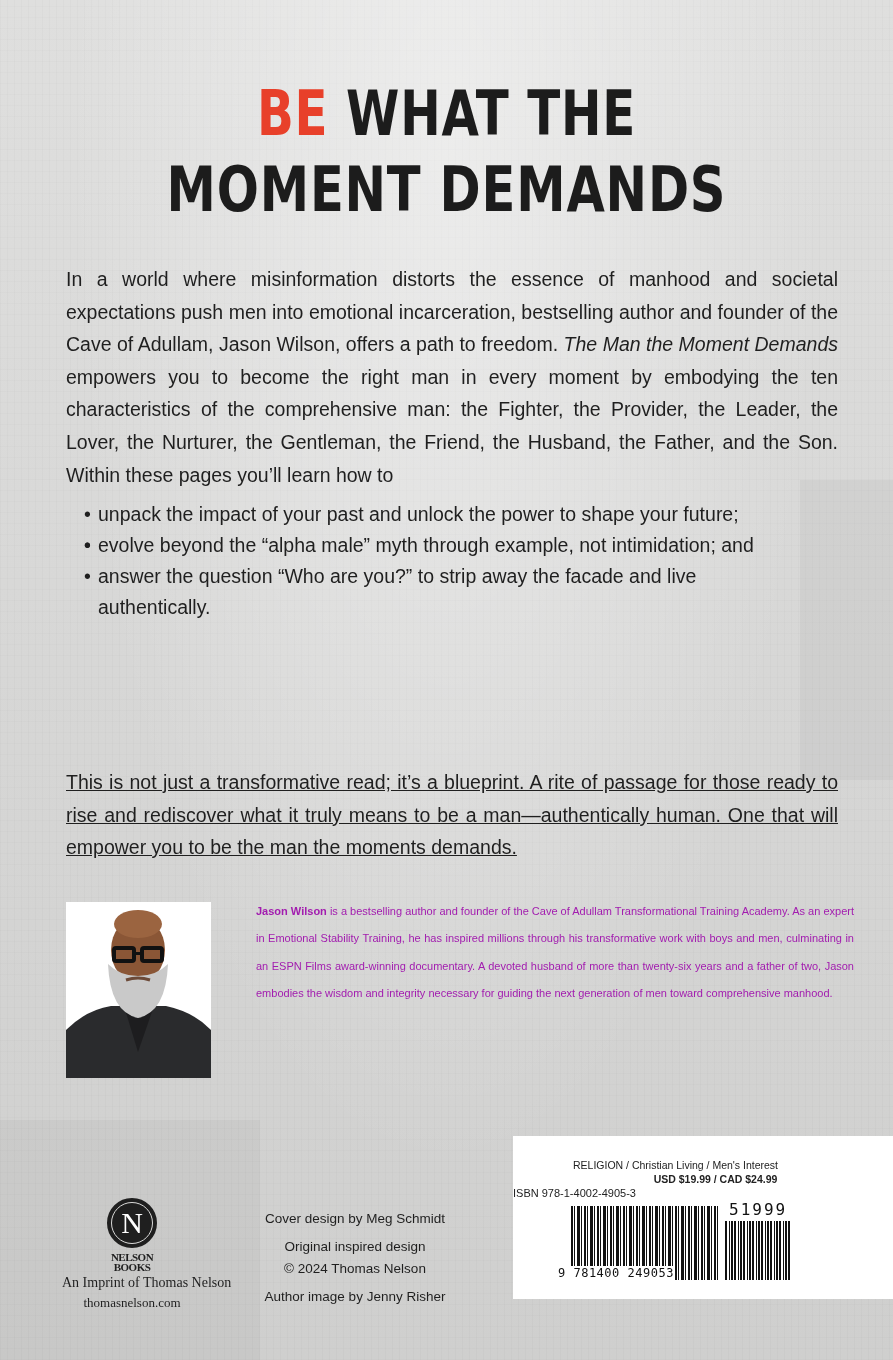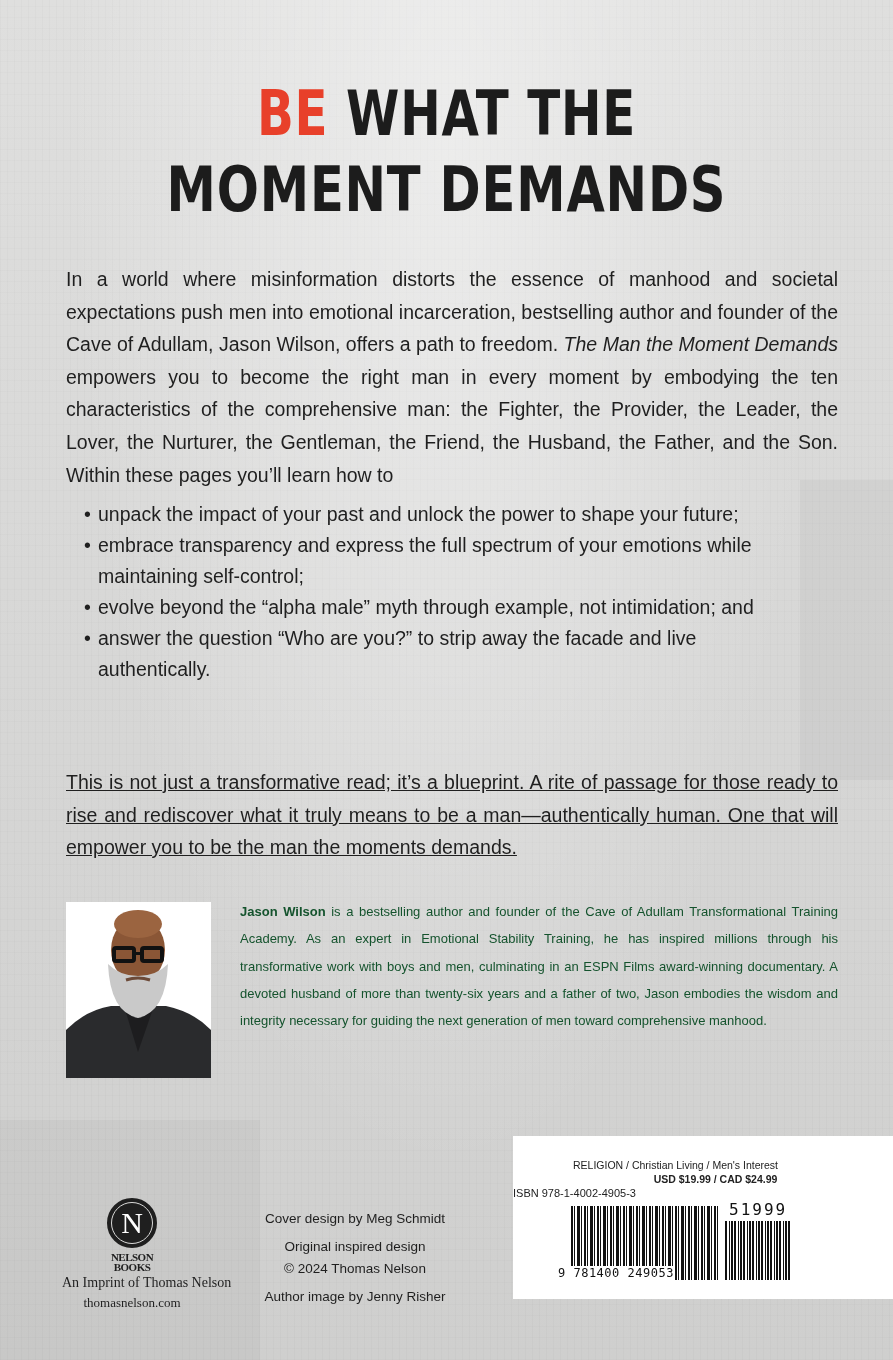--- a/index.html
+++ b/index.html
@@ -44,22 +44,22 @@
   }
   .bullets li { position: relative; padding-left: 14px; margin-bottom: 0; }
   .bullets li .dot { position: absolute; left: 0; top: 0; }
   .p2 { top: 766px; text-decoration: underline; }
 
   .author-photo {
     position: absolute; left: 66px; top: 902px; width: 145px; height: 176px;
     background: #ffffff; overflow: hidden;
   }
   .author-bio {
-    position: absolute; left: 240px; top: 898px; width: 598px;
-    font-size: 13px; line-height: 27.3px; text-align: justify; color: #14532d;
+    position: absolute; left: 256px; top: 898px; width: 598px;
+    font-size: 11px; line-height: 27.3px; text-align: justify; color: #a21caf;
   }
   .author-bio b { font-weight: bold; }
 
   .logo {
     position: absolute; left: 62px; top: 1195px; width: 140px; text-align: center;
   }
   .logo-circle {
     width: 46px; height: 46px; border-radius: 50%; background: #1f1f1f;
     margin: 3px auto 0; position: relative; border: 2px solid #1f1f1f;
   }
@@ -140,21 +140,21 @@
   <span class="line"><span class="accent">BE</span> <span>WHAT THE</span></span>
 </div>
 <div class="title t2">
   <span class="line">MOMENT DEMANDS</span>
 </div>
 
 <div class="body-text p1"><span>In a world where misinformation distorts the essence of manhood and societal expectations push men into emotional incarceration, bestselling author and founder of the Cave of Adullam, Jason Wilson, offers a path to freedom. </span><i>The Man the Moment Demands</i><span> empowers you to become the right man in every moment by embodying the ten characteristics of the comprehensive man: the Fighter, the Provider, the Leader, the Lover, the Nurturer, the Gentleman, the Friend, the Husband, the Father, and the Son. Within these pages you’ll learn how to</span></div>
 
 <ul class="bullets">
   <li><span class="dot">•</span><span>unpack the impact of your past and unlock the power to shape your future;</span></li>
-  <li><span class="dot">•</span><span>embrace transparency and express the full spectrum of your emotions while maintaining self-control;</span></li>
+  <li><span class="dot">•</span></li>
   <li><span class="dot">•</span><span>evolve beyond the “alpha male” myth through example, not intimidation; and</span></li>
   <li><span class="dot">•</span><span>answer the question “Who are you?” to strip away the facade and live authentically.</span></li>
 </ul>
 
 <div class="body-text p2">This is not just a transformative read; it’s a blueprint. A rite of passage for those ready to rise and rediscover what it truly means to be a man—authentically human. One that will empower you to be the man the moments demands.</div>
 
 <div class="author-photo">
   <svg width="145" height="176" viewBox="0 0 145 176">
     <rect width="145" height="176" fill="#ffffff"></rect>
     <path d="M0 176 L0 128 Q20 108 45 104 L100 104 Q128 110 145 128 L145 176 Z" fill="#2a2b2d"></path>

